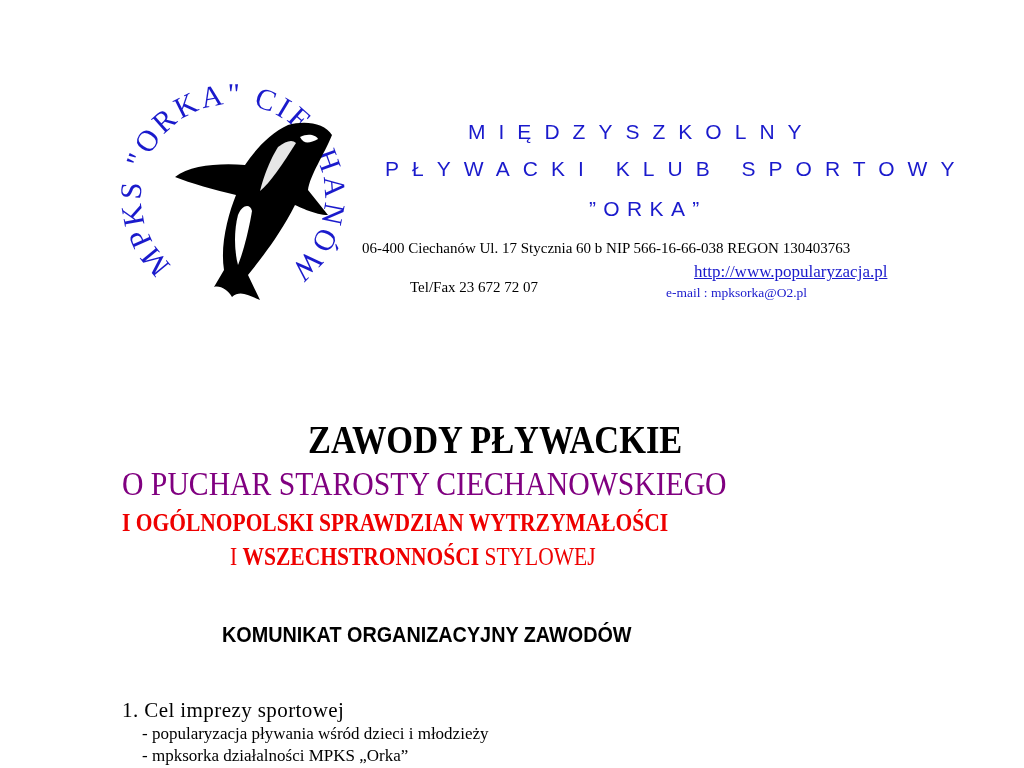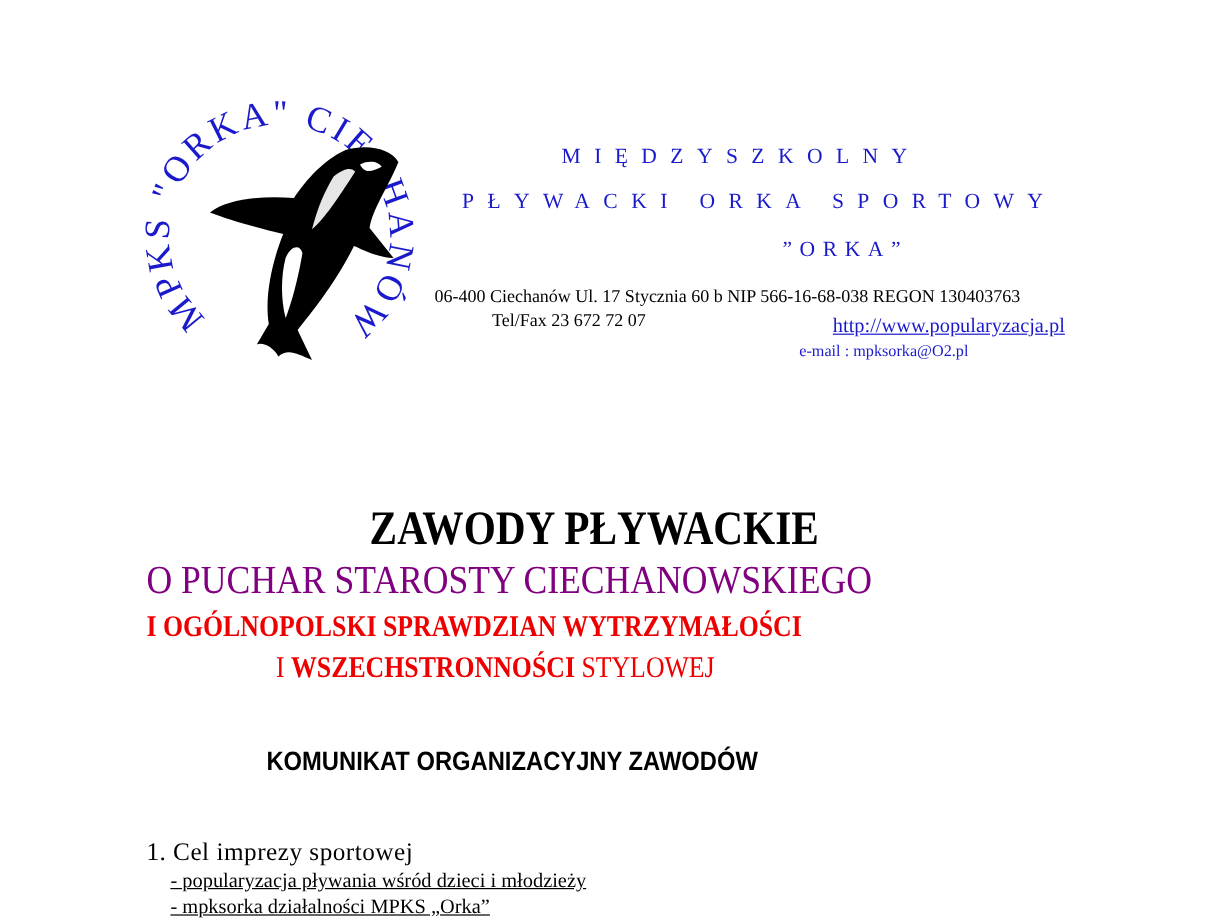--- a/index.html
+++ b/index.html
@@ -1,32 +1,32 @@
 <!DOCTYPE html>
 <html><head>
 <meta charset="utf-8">
 <style>
   html, body { margin: 0; padding: 0; background: #ffffff; }
   body { width: 1024px; height: 768px; position: relative; overflow: hidden; font-family: "Liberation Serif", serif; color: #000; }
   .abs { position: absolute; }
   .logo { left: 110px; top: 65px; width: 260px; height: 245px; }
   .blue { color: #1a1acc; }
-  .hdr-line { font-family: Liberation Serif, serif; font-size: 18px; letter-spacing: 0.62em; white-space: nowrap; }
+  .hdr-line { font-family: Liberation Sans, sans-serif; font-size: 21px; letter-spacing: 0.62em; white-space: nowrap; }
   .addr { font-size: 15px; white-space: nowrap; }
   .link { color: #1a1acc; text-decoration: underline; font-size: 17px; white-space: nowrap; }
   .email { color: #1a1acc; font-size: 13.5px; white-space: nowrap; }
   .title { font-family: "Liberation Serif", serif; font-weight: bold; font-size: 40px; transform: scaleX(0.86); transform-origin: left top; white-space: nowrap; }
   .purple { color: #800080; font-size: 33px; white-space: nowrap; transform: scaleX(0.9); transform-origin: left top; }
   .red { color: #ee0000; white-space: nowrap; }
   .red-bold { font-weight: bold; font-size: 25px; transform: scaleX(0.86); transform-origin: left top; }
   .red-mixed { font-size: 25px; transform: scaleX(0.86); transform-origin: left top; }
   .red-mixed b { font-weight: bold; }
   .komunikat { font-family: "Liberation Sans", sans-serif; font-weight: bold; font-size: 22px; transform: scaleX(0.9); transform-origin: left top; white-space: nowrap; }
   .sec-head { font-size: 21px; white-space: nowrap; letter-spacing: 0.02em; }
-  .bullet { font-size: 17px; white-space: nowrap; text-decoration: underline; }
+  .bullet { font-size: 17px; white-space: nowrap; }
 </style>
 </head>
 <body>
 
 <div class="abs logo">
   <svg width="260" height="245" viewBox="0 0 260 245">
     <defs>
       <path id="ringpath" d="M 62 200 A 92 92 0 1 1 170 210"></path>
     </defs>
     <text font-family="Liberation Serif, serif" font-size="30" fill="#1a1acc" letter-spacing="3">
@@ -35,25 +35,25 @@
 
     <path d="M 178 60 C 195 55 215 58 222 70 C 214 90 200 110 198 125 L 218 150 C 205 150 190 142 185 140 C 170 170 150 195 138 210 L 150 235 C 138 230 130 225 122 232 C 118 225 110 220 104 222 L 114 205 C 110 180 118 150 126 130 C 105 125 80 118 65 112 C 80 100 110 98 135 100 C 145 85 160 68 178 60 Z" fill="#000"></path>
 
     <path d="M 190 72 C 198 68 206 70 208 74 C 200 78 194 80 190 72 Z" fill="#fff"></path>
     <path d="M 128 150 C 132 140 140 138 142 146 C 138 170 132 190 128 200 C 124 185 124 165 128 150 Z" fill="#fff"></path>
     <path d="M 168 82 C 176 76 182 74 186 78 C 172 100 160 118 150 126 C 154 110 160 95 168 82 Z" fill="#fff" opacity="0.9"></path>
   </svg>
 </div>
 
 <div class="abs hdr-line blue" style="left:468px; top:120px;">MIĘDZYSZKOLNY</div>
-<div class="abs hdr-line blue" style="left:385px; top:157px;">PŁYWACKI ORKA SPORTOWY</div>
-<div class="abs hdr-line blue" style="left:652px; top:197px; letter-spacing:0.35em;text-align:right;">”ORKA”</div>
+<div class="abs hdr-line blue" style="left:385px; top:157px;">PŁYWACKI KLUB SPORTOWY</div>
+<div class="abs hdr-line blue" style="left:589px; top:197px; letter-spacing:0.35em;text-align:right;">”ORKA”</div>
 
-<div class="abs addr" style="left:362px; top:240px;">06-400 Ciechanów  Ul. 17 Stycznia 60 b   NIP 566-16-68-038      REGON 130403763</div>
-<div class="abs addr" style="left:410px; top:260px;">Tel/Fax  23 672 72  07</div>
+<div class="abs addr" style="left:362px; top:240px;">06-400 Ciechanów  Ul. 17 Stycznia 60 b   NIP 566-16-66-038      REGON 130403763</div>
+<div class="abs addr" style="left:410px; top:279px;">Tel/Fax  23 672 72  07</div>
 <a class="abs link" style="left:694px; top:262px;">http://www.popularyzacja.pl</a>
 <div class="abs email" style="left:666px; top:285px;">e-mail  : mpksorka@O2.pl</div>
 
 <div class="abs title" style="left:308px; top:416px;">ZAWODY PŁYWACKIE</div>
 <div class="abs purple" style="left:122px; top:466px;">O PUCHAR STAROSTY CIECHANOWSKIEGO</div>
 <div class="abs red red-bold" style="left:122px; top:509px;">I  OGÓLNOPOLSKI  SPRAWDZIAN  WYTRZYMAŁOŚCI</div>
 <div class="abs red red-mixed" style="left:230px; top:543px;"><span>I </span><b>WSZECHSTRONNOŚCI</b><span> STYLOWEJ</span></div>
 
 <div class="abs komunikat" style="left:222px; top:622px;">KOMUNIKAT ORGANIZACYJNY ZAWODÓW</div>
 

